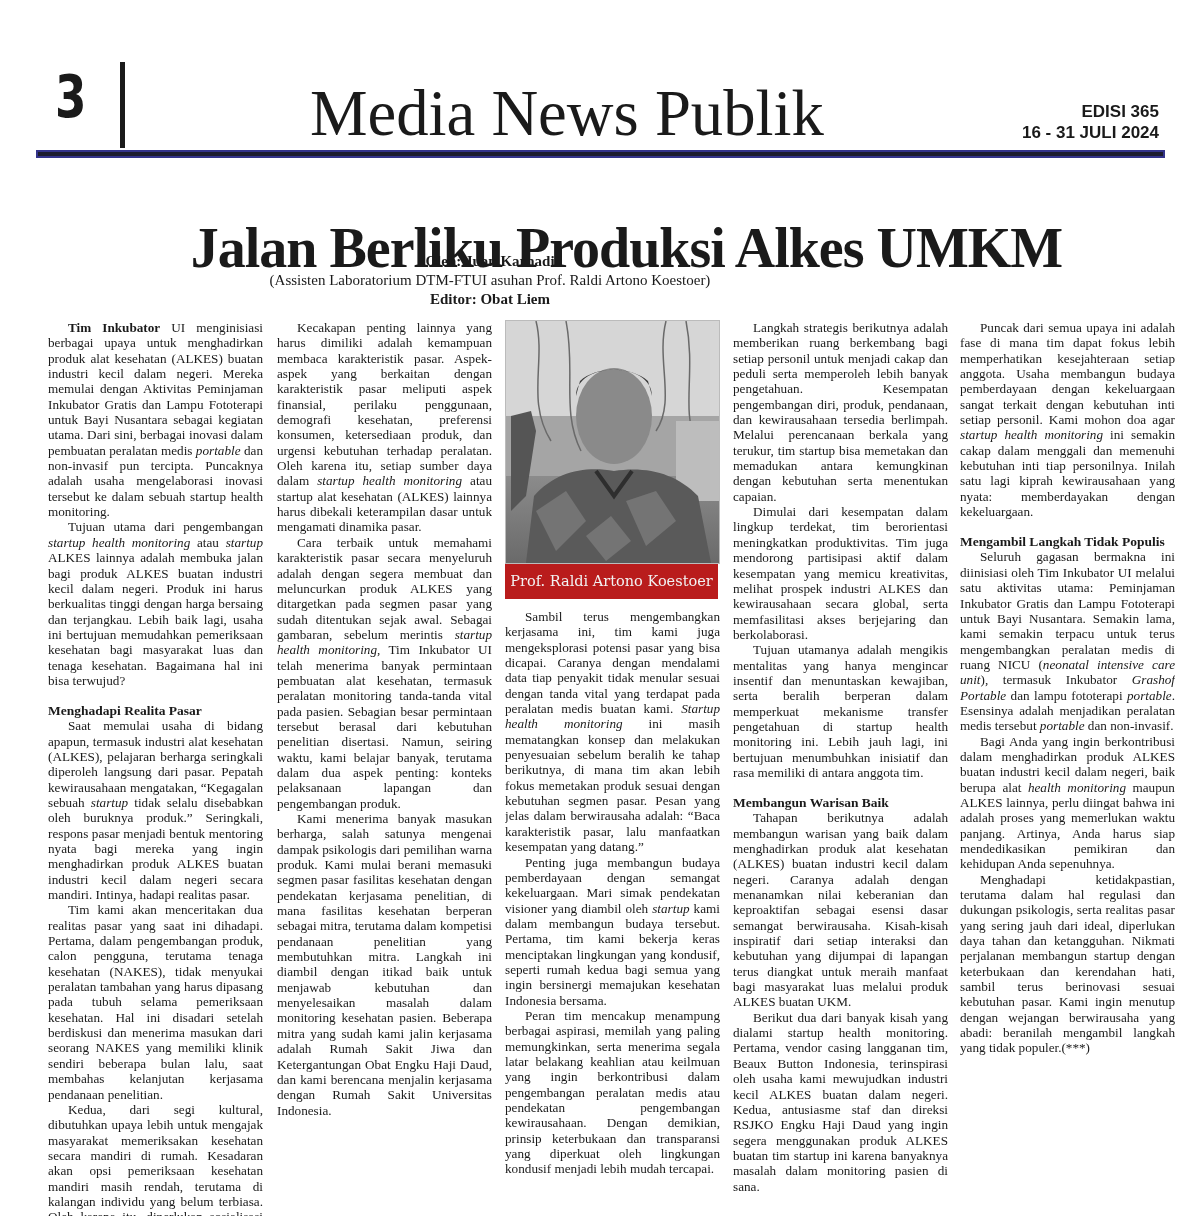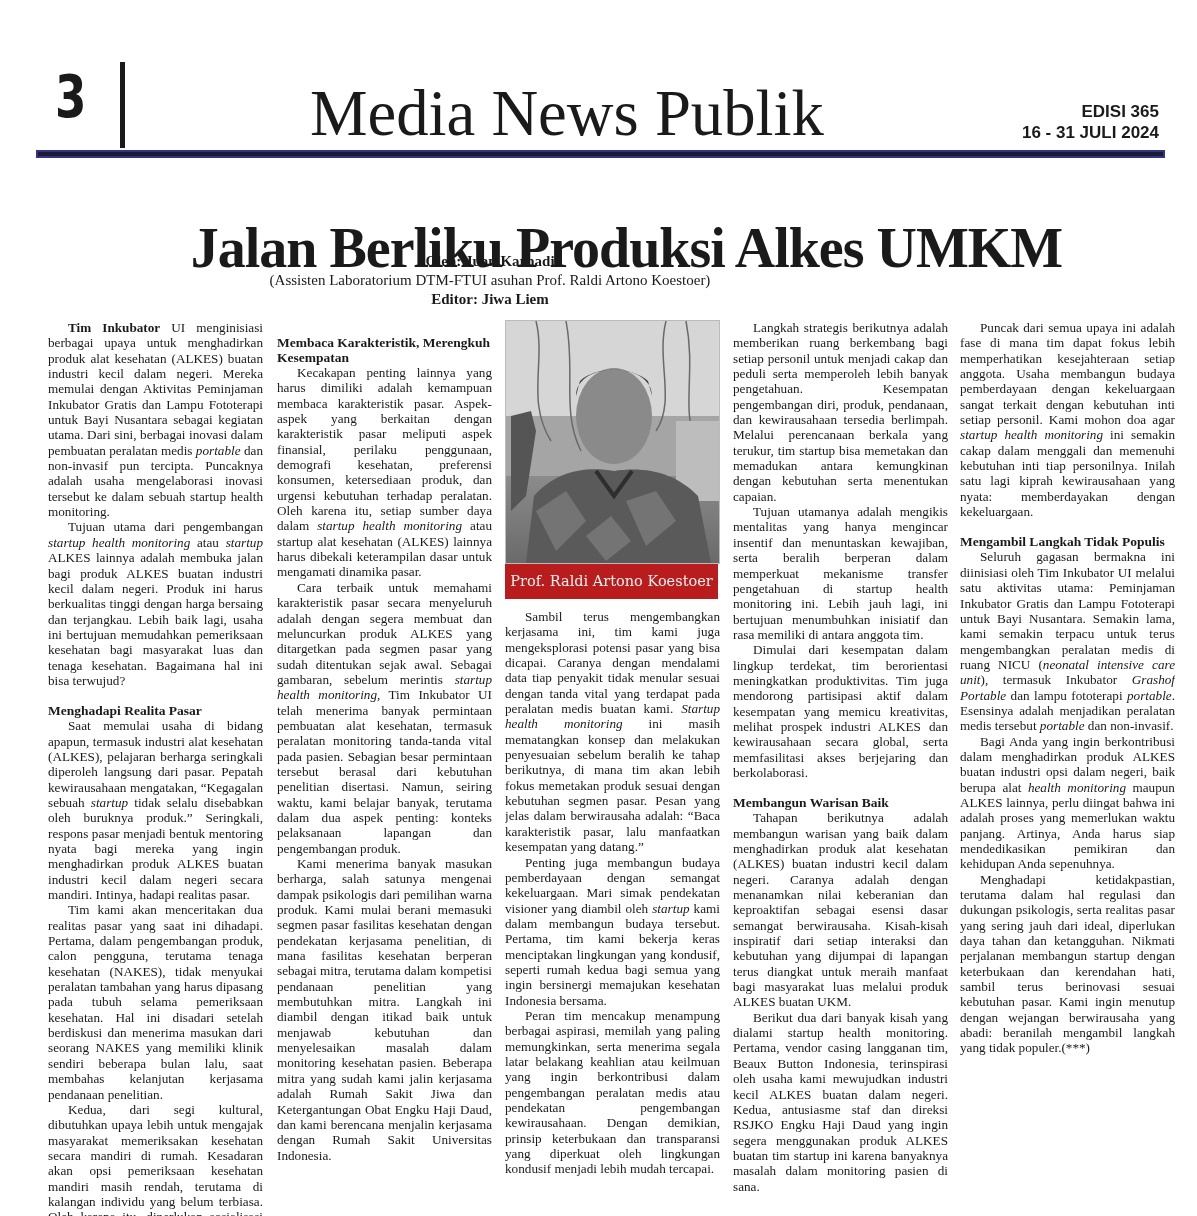--- a/index.html
+++ b/index.html
@@ -41,37 +41,36 @@
     <div>16 - 31 JULI 2024</div>
   </div>
   <div class="rule"></div>
 </div>
 
 <h1 class="headline">Jalan Berliku Produksi Alkes UMKM</h1>
 
 <div class="byline">
   <div class="b">Oleh: Juan Karnadi</div>
   <div>(Assisten Laboratorium DTM-FTUI asuhan Prof. Raldi Artono Koestoer)</div>
-  <div class="b">Editor: Jiwa Liem</div>
+  <div class="b">Editor: Obat Liem</div>
 </div>
 
 <div class="columns">
 
   <div class="col c1" style="height: 896px; overflow: hidden;">
     <p><strong>Tim Inkubator</strong><span> UI menginisiasi berbagai upaya untuk menghadirkan produk alat kesehatan (ALKES) buatan industri kecil dalam negeri. Mereka memulai dengan Aktivitas Peminjaman Inkubator Gratis dan Lampu Fototerapi untuk Bayi Nusantara sebagai kegiatan utama. Dari sini, berbagai inovasi dalam pembuatan peralatan medis </span><em>portable</em><span> dan non-invasif pun tercipta. Puncaknya adalah usaha mengelaborasi inovasi tersebut ke dalam sebuah startup health monitoring.</span></p>
     <p><span>Tujuan utama dari pengembangan </span><em>startup health monitoring</em><span> atau </span><em>startup</em><span> ALKES lainnya adalah membuka jalan bagi produk ALKES buatan industri kecil dalam negeri. Produk ini harus berkualitas tinggi dengan harga bersaing dan terjangkau. Lebih baik lagi, usaha ini bertujuan memudahkan pemeriksaan kesehatan bagi masyarakat luas dan tenaga kesehatan. Bagaimana hal ini bisa terwujud?</span></p>
     <h3>Menghadapi Realita Pasar</h3>
     <p><span>Saat memulai usaha di bidang apapun, termasuk industri alat kesehatan (ALKES), pelajaran berharga seringkali diperoleh langsung dari pasar. Pepatah kewirausahaan mengatakan, “Kegagalan sebuah </span><em>startup</em><span> tidak selalu disebabkan oleh buruknya produk.” Seringkali, respons pasar menjadi bentuk mentoring nyata bagi mereka yang ingin menghadirkan produk ALKES buatan industri kecil dalam negeri secara mandiri. Intinya, hadapi realitas pasar.</span></p>
     <p>Tim kami akan menceritakan dua realitas pasar yang saat ini dihadapi. Pertama, dalam pengembangan produk, calon pengguna, terutama tenaga kesehatan (NAKES), tidak menyukai peralatan tambahan yang harus dipasang pada tubuh selama pemeriksaan kesehatan. Hal ini disadari setelah berdiskusi dan menerima masukan dari seorang NAKES yang memiliki klinik sendiri beberapa bulan lalu, saat membahas kelanjutan kerjasama pendanaan penelitian.</p>
     <p id="p-realita-3">Kedua, dari segi kultural, dibutuhkan upaya lebih untuk mengajak masyarakat memeriksakan kesehatan secara mandiri di rumah. Kesadaran akan opsi pemeriksaan kesehatan mandiri masih rendah, terutama di kalangan individu yang belum terbiasa. Oleh karena itu, diperlukan sosialisasi ekstra untuk memperkenalkan produk dari startup health monitoring kepada masyarakat luas.</p>
   </div>
 
   <div class="col c2" style="height: 896px; overflow: hidden;">
     <p class="noindent" id="c2-cont"></p>
-    <h3>Membaca Karakteristik, Merengkuh Kesempatan</h3>
     <p><span>Kecakapan penting lainnya yang harus dimiliki adalah kemampuan membaca karakteristik pasar. Aspek-aspek yang berkaitan dengan karakteristik pasar meliputi aspek finansial, perilaku penggunaan, demografi kesehatan, preferensi konsumen, ketersediaan produk, dan urgensi kebutuhan terhadap peralatan. Oleh karena itu, setiap sumber daya dalam </span><em>startup health monitoring</em><span> atau startup alat kesehatan (ALKES) lainnya harus dibekali keterampilan dasar untuk mengamati dinamika pasar.</span></p>
     <p><span>Cara terbaik untuk memahami karakteristik pasar secara menyeluruh adalah dengan segera membuat dan meluncurkan produk ALKES yang ditargetkan pada segmen pasar yang sudah ditentukan sejak awal. Sebagai gambaran, sebelum merintis </span><em>startup health monitoring</em><span>, Tim Inkubator UI telah menerima banyak permintaan pembuatan alat kesehatan, termasuk peralatan monitoring tanda-tanda vital pada pasien. Sebagian besar permintaan tersebut berasal dari kebutuhan penelitian disertasi. Namun, seiring waktu, kami belajar banyak, terutama dalam dua aspek penting: konteks pelaksanaan lapangan dan pengembangan produk.</span></p>
     <p>Kami menerima banyak masukan berharga, salah satunya mengenai dampak psikologis dari pemilihan warna produk. Kami mulai berani memasuki segmen pasar fasilitas kesehatan dengan pendekatan kerjasama penelitian, di mana fasilitas kesehatan berperan sebagai mitra, terutama dalam kompetisi pendanaan penelitian yang membutuhkan mitra. Langkah ini diambil dengan itikad baik untuk menjawab kebutuhan dan menyelesaikan masalah dalam monitoring kesehatan pasien. Beberapa mitra yang sudah kami jalin kerjasama adalah Rumah Sakit Jiwa dan Ketergantungan Obat Engku Haji Daud, dan kami berencana menjalin kerjasama dengan Rumah Sakit Universitas Indonesia.</p>
   </div>
 
   <div class="col c3" style="height: 896px; overflow: hidden;">
     <div class="photo">
       <svg width="213" height="242" viewBox="0 0 213 242">
         <rect x="0" y="0" width="213" height="100" fill="#d6d6d6"></rect>
         <rect x="0" y="95" width="213" height="60" fill="#a5a5a5"></rect>
@@ -87,28 +86,28 @@
     </div>
     <div class="caption">Prof. Raldi Artono Koestoer</div>
     <p class="noindent" id="c3-cont"></p>
     <p><span>Sambil terus mengembangkan kerjasama ini, tim kami juga mengeksplorasi potensi pasar yang bisa dicapai. Caranya dengan mendalami data tiap penyakit tidak menular sesuai dengan tanda vital yang terdapat pada peralatan medis buatan kami. </span><em>Startup health monitoring</em><span> ini masih mematangkan konsep dan melakukan penyesuaian sebelum beralih ke tahap berikutnya, di mana tim akan lebih fokus memetakan produk sesuai dengan kebutuhan segmen pasar. Pesan yang jelas dalam berwirausaha adalah: “Baca karakteristik pasar, lalu manfaatkan kesempatan yang datang.”</span></p>
     <p><span>Penting juga membangun budaya pemberdayaan dengan semangat kekeluargaan. Mari simak pendekatan visioner yang diambil oleh </span><em>startup</em><span> kami dalam membangun budaya tersebut. Pertama, tim kami bekerja keras menciptakan lingkungan yang kondusif, seperti rumah kedua bagi semua yang ingin bersinergi memajukan kesehatan Indonesia bersama.</span></p>
     <p>Peran tim mencakup menampung berbagai aspirasi, memilah yang paling memungkinkan, serta menerima segala latar belakang keahlian atau keilmuan yang ingin berkontribusi dalam pengembangan peralatan medis atau pendekatan pengembangan kewirausahaan. Dengan demikian, prinsip keterbukaan dan transparansi yang diperkuat oleh lingkungan kondusif menjadi lebih mudah tercapai.</p>
   </div>
 
   <div class="col c4" style="height: 896px; overflow: hidden;">
     <p>Langkah strategis berikutnya adalah memberikan ruang berkembang bagi setiap personil untuk menjadi cakap dan peduli serta memperoleh lebih banyak pengetahuan. Kesempatan pengembangan diri, produk, pendanaan, dan kewirausahaan tersedia berlimpah. Melalui perencanaan berkala yang terukur, tim startup bisa memetakan dan memadukan antara kemungkinan dengan kebutuhan serta menentukan capaian.</p>
+    <p>Dimulai dari kesempatan dalam lingkup terdekat, tim berorientasi meningkatkan produktivitas. Tim juga mendorong partisipasi aktif dalam kesempatan yang memicu kreativitas, melihat prospek industri ALKES dan kewirausahaan secara global, serta memfasilitasi akses berjejaring dan berkolaborasi.</p>
     <p>Tujuan utamanya adalah mengikis mentalitas yang hanya mengincar insentif dan menuntaskan kewajiban, serta beralih berperan dalam memperkuat mekanisme transfer pengetahuan di startup health monitoring ini. Lebih jauh lagi, ini bertujuan menumbuhkan inisiatif dan rasa memiliki di antara anggota tim.</p>
-    <p>Dimulai dari kesempatan dalam lingkup terdekat, tim berorientasi meningkatkan produktivitas. Tim juga mendorong partisipasi aktif dalam kesempatan yang memicu kreativitas, melihat prospek industri ALKES dan kewirausahaan secara global, serta memfasilitasi akses berjejaring dan berkolaborasi.</p>
     <h3>Membangun Warisan Baik</h3>
     <p>Tahapan berikutnya adalah membangun warisan yang baik dalam menghadirkan produk alat kesehatan (ALKES) buatan industri kecil dalam negeri. Caranya adalah dengan menanamkan nilai keberanian dan keproaktifan sebagai esensi dasar semangat berwirausaha. Kisah-kisah inspiratif dari setiap interaksi dan kebutuhan yang dijumpai di lapangan terus diangkat untuk meraih manfaat bagi masyarakat luas melalui produk ALKES buatan UKM.</p>
     <p>Berikut dua dari banyak kisah yang dialami startup health monitoring. Pertama, vendor casing langganan tim, Beaux Button Indonesia, terinspirasi oleh usaha kami mewujudkan industri kecil ALKES buatan dalam negeri. Kedua, antusiasme staf dan direksi RSJKO Engku Haji Daud yang ingin segera menggunakan produk ALKES buatan tim startup ini karena banyaknya masalah dalam monitoring pasien di sana.</p>
   </div>
 
   <div class="col c5" style="height: 896px; overflow: hidden;">
     <p><span>Puncak dari semua upaya ini adalah fase di mana tim dapat fokus lebih memperhatikan kesejahteraan setiap anggota. Usaha membangun budaya pemberdayaan dengan kekeluargaan sangat terkait dengan kebutuhan inti setiap personil. Kami mohon doa agar </span><em>startup health monitoring</em><span> ini semakin cakap dalam menggali dan memenuhi kebutuhan inti tiap personilnya. Inilah satu lagi kiprah kewirausahaan yang nyata: memberdayakan dengan kekeluargaan.</span></p>
     <h3>Mengambil Langkah Tidak Populis</h3>
     <p><span>Seluruh gagasan bermakna ini diinisiasi oleh Tim Inkubator UI melalui satu aktivitas utama: Peminjaman Inkubator Gratis dan Lampu Fototerapi untuk Bayi Nusantara. Semakin lama, kami semakin terpacu untuk terus mengembangkan peralatan medis di ruang NICU (</span><em>neonatal intensive care unit</em><span>), termasuk Inkubator </span><em>Grashof Portable</em><span> dan lampu fototerapi </span><em>portable</em><span>. Esensinya adalah menjadikan peralatan medis tersebut </span><em>portable</em><span> dan non-invasif.</span></p>
-    <p><span>Bagi Anda yang ingin berkontribusi dalam menghadirkan produk ALKES buatan industri opsi dalam negeri, baik berupa alat </span><em>health monitoring</em><span> maupun ALKES lainnya, perlu diingat bahwa ini adalah proses yang memerlukan waktu panjang. Artinya, Anda harus siap mendedikasikan pemikiran dan kehidupan Anda sepenuhnya.</span></p>
+    <p><span>Bagi Anda yang ingin berkontribusi dalam menghadirkan produk ALKES buatan industri kecil dalam negeri, baik berupa alat </span><em>health monitoring</em><span> maupun ALKES lainnya, perlu diingat bahwa ini adalah proses yang memerlukan waktu panjang. Artinya, Anda harus siap mendedikasikan pemikiran dan kehidupan Anda sepenuhnya.</span></p>
     <p>Menghadapi ketidakpastian, terutama dalam hal regulasi dan dukungan psikologis, serta realitas pasar yang sering jauh dari ideal, diperlukan daya tahan dan ketangguhan. Nikmati perjalanan membangun startup dengan keterbukaan dan kerendahan hati, sambil terus berinovasi sesuai kebutuhan pasar. Kami ingin menutup dengan wejangan berwirausaha yang abadi: beranilah mengambil langkah yang tidak populer.(***)</p>
   </div>
 
 </div>
 
 </body></html>

